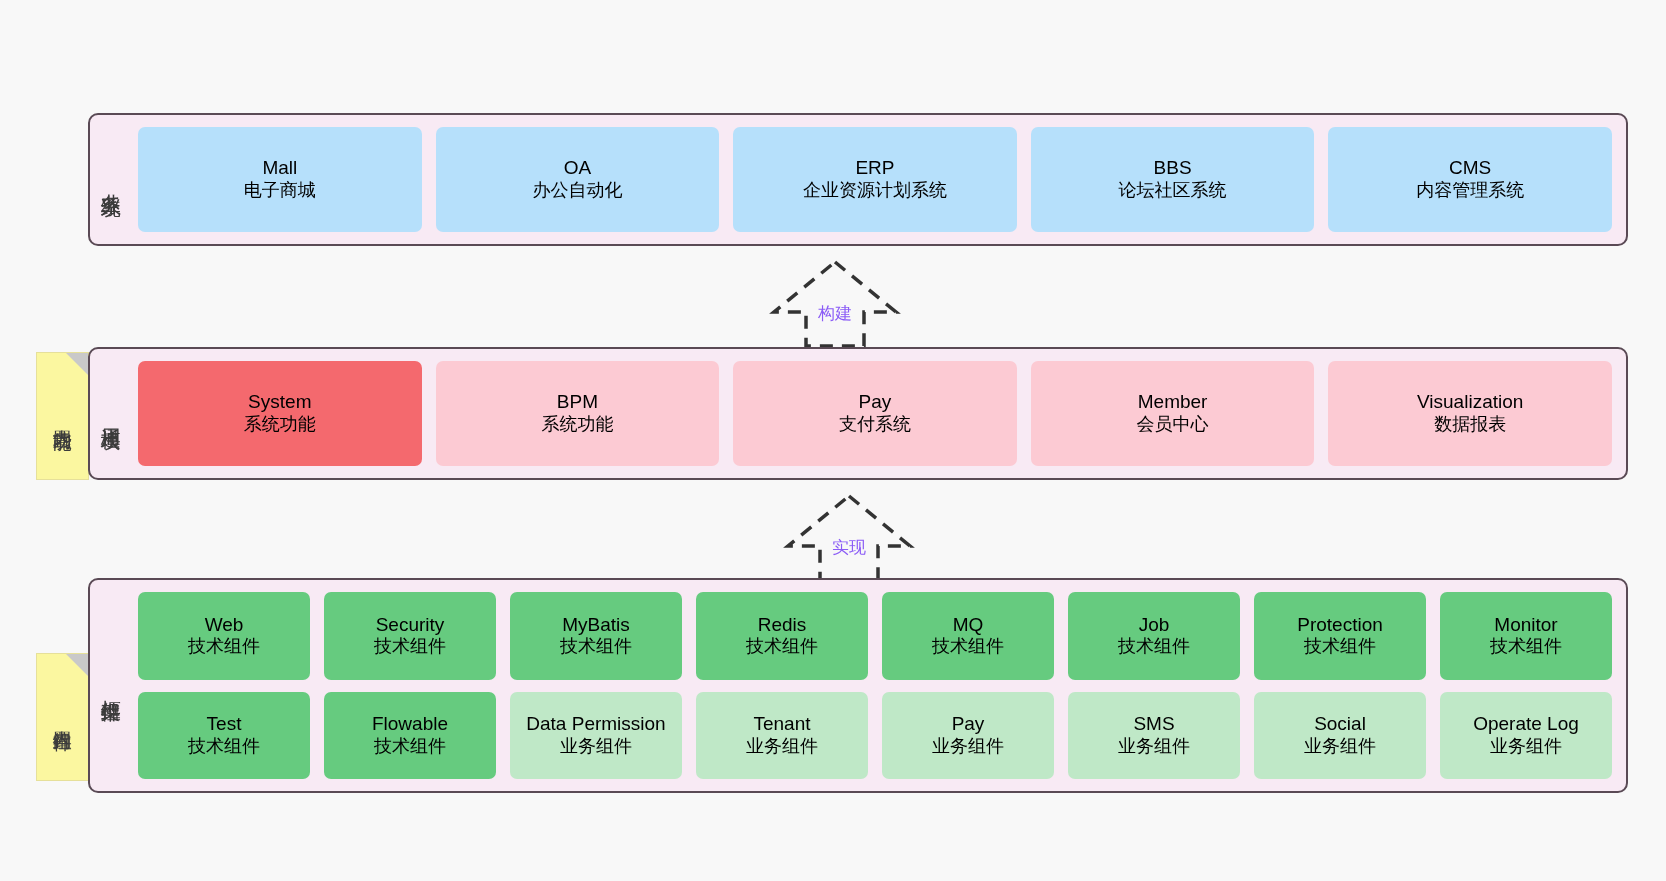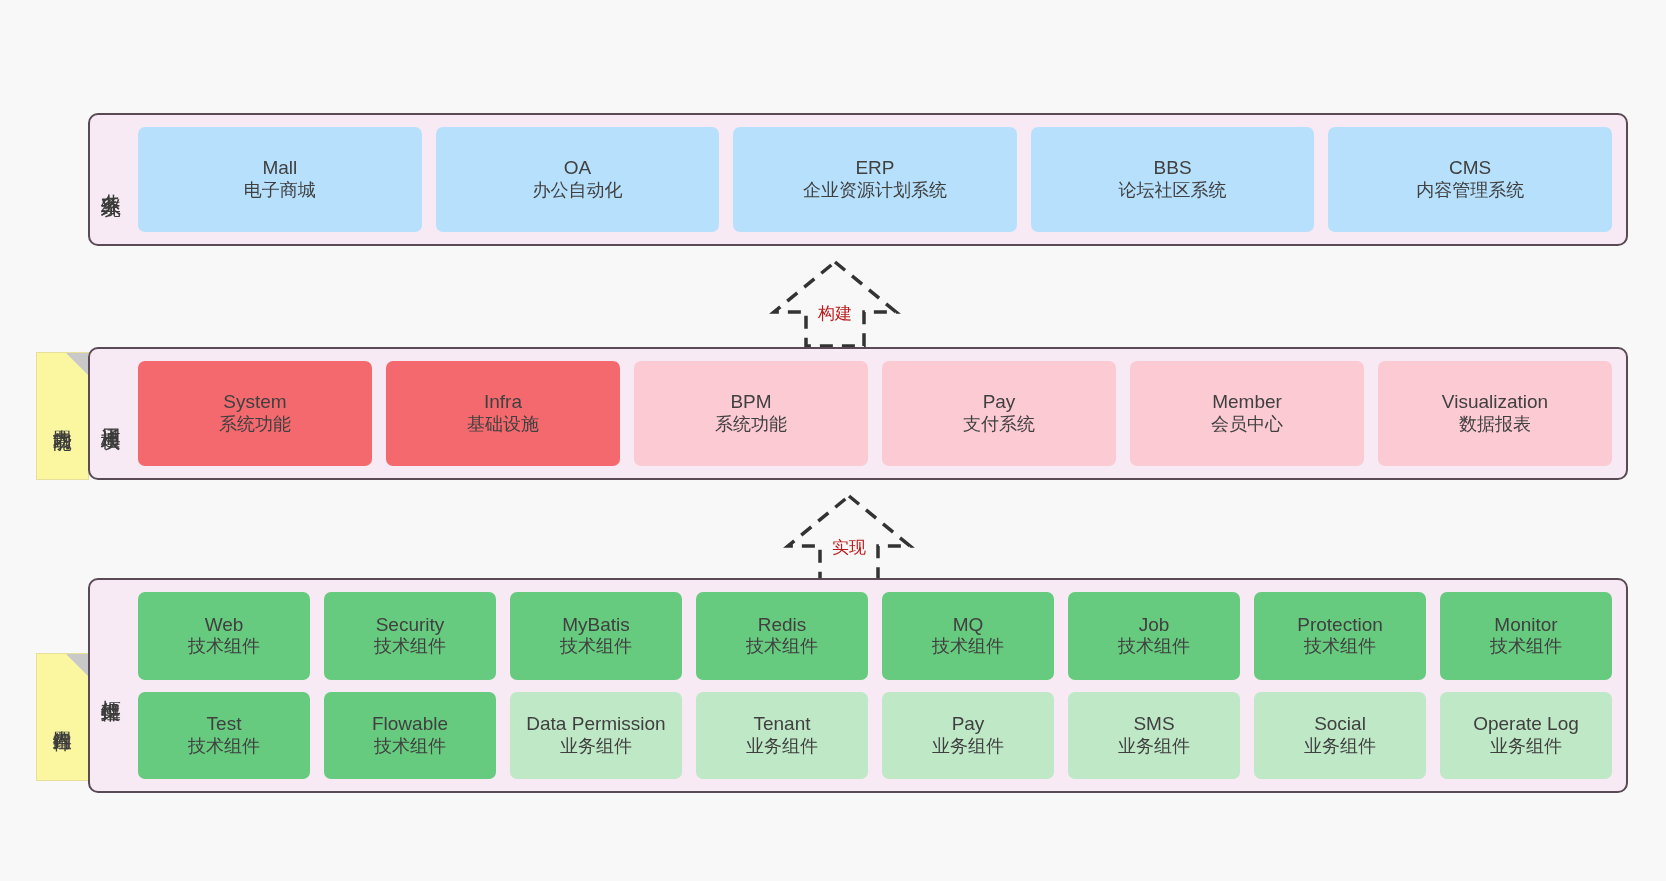--- a/index.html
+++ b/index.html
@@ -61,21 +61,21 @@
   .node {
     flex: 1 1 0;
     border-radius: 7px;
     display: flex;
     flex-direction: column;
     align-items: center;
     justify-content: center;
     text-align: right;
     line-height: 1.2;
     padding: 4px 6px;
-    color: #404040;
+    color: #000000;
   }
   .node .t1 { font-size: 19px; }
   .node .t2 { font-size: 18px; }
   .node.c-blue       { background: #b6e0fb; }
   .node.c-red        { background: #f4696e; }
   .node.c-pink       { background: #fccad3; }
   .node.c-green      { background: #66cb7f; }
   .node.c-lightgreen { background: #bfe8c7; }
 
   
@@ -109,21 +109,21 @@
     width: 150px;
     height: 95px;
   }
   .connector svg { display: block; width: 150px; height: 95px; }
   .connector .conn-label {
     position: absolute;
     left: 50%;
     top: 46px;
     transform: translateX(-50%);
     font-size: 17px;
-    color: #b91c1c;
+    color: #8b5cf6;
     background: transparent;
     white-space: nowrap;
   }
 </style>
 </head>
 <body>
 
 <div class="canvas">
 
   <div class="layer" style="left:88px; top:113px; width:1540px; height:133px;">
@@ -167,24 +167,20 @@
   </div>
 
   <div class="layer" style="left:88px; top:347px; width:1540px; height:133px;">
     <div class="layer-title">通用模块</div>
     <div class="layer-boxes">
       <div class="box-row">
         <div class="node c-red">
           <div class="t1">System</div>
           <div class="t2">系统功能</div>
         </div>
-        <div class="node c-red">
-          <div class="t1">Infra</div>
-          <div class="t2">基础设施</div>
-        </div>
         <div class="node c-pink">
           <div class="t1">BPM</div>
           <div class="t2">系统功能</div>
         </div>
         <div class="node c-pink">
           <div class="t1">Pay</div>
           <div class="t2">支付系统</div>
         </div>
         <div class="node c-pink">
           <div class="t1">Member</div>

